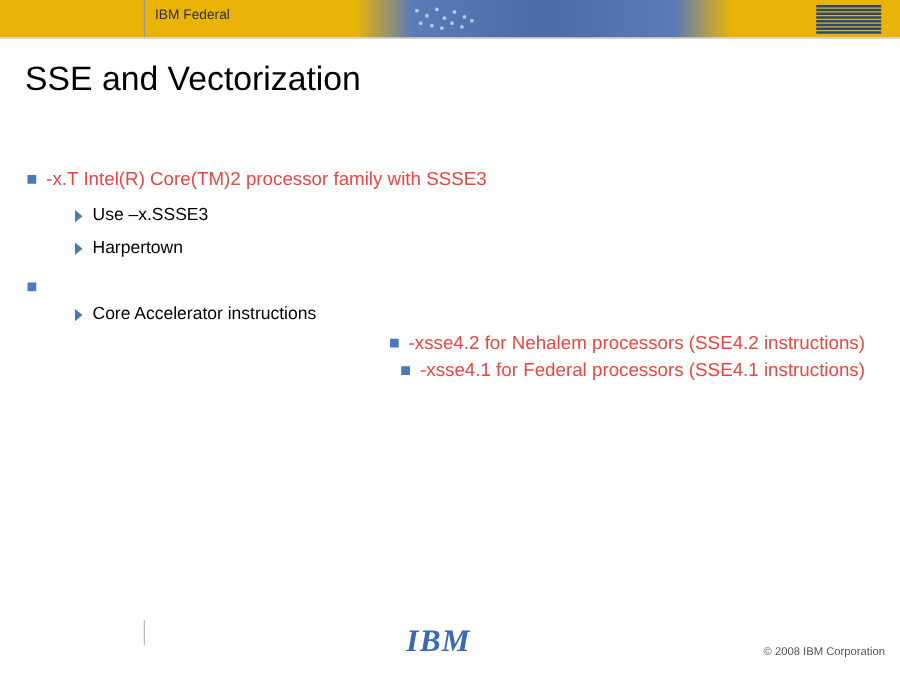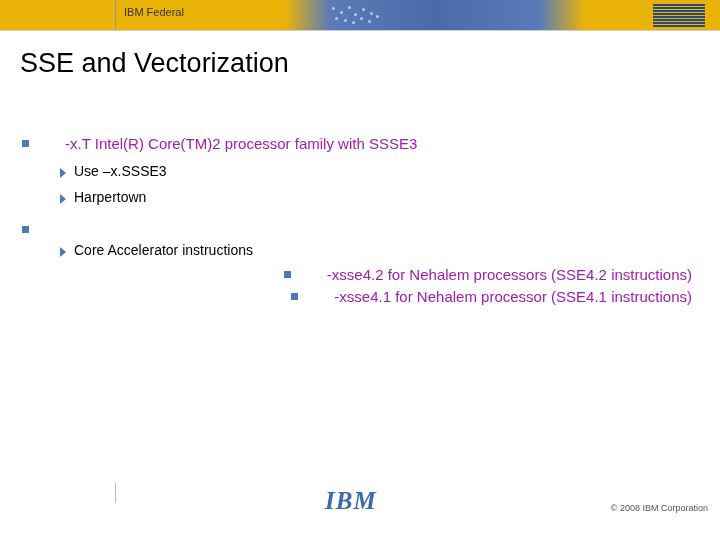--- a/index.html
+++ b/index.html
@@ -98,22 +98,21 @@
   }
   .lvl1 .bullet {
     width: 7px;
     height: 7px;
     background: #4a7ab8;
     margin-top: 6px;
     margin-right: 8px;
     flex-shrink: 0;
   }
   .lvl1 .text {
-    color: #a21caf;
-    margin-left: 28px;
+    color: #ef4444;
   }
   .lvl2 {
     display: flex;
     align-items: center;
     margin-left: 38px;
     margin-top: 8px;
     margin-bottom: 6px;
     font-size: 14px;
   }
   .lvl2 .arrow {
@@ -123,21 +122,21 @@
     border-bottom: 5px solid transparent;
     border-left: 6px solid #4a7ab8;
     margin-top: 4px;
     margin-right: 8px;
     flex-shrink: 0;
   }
   .block-gap { height: 8px; }
   .tight { margin-top: 2px; margin-bottom: 2px; justify-content: flex-end; }
   .footer {
     position: absolute;
-    bottom: 17px;
+    bottom: 4px;
     left: 0;
     width: 720px;
     height: 40px;
   }
   .footer-vline {
     position: absolute;
     left: 115px;
     bottom: 20px;
     width: 1px;
     height: 20px;
@@ -218,21 +217,21 @@
     <div class="arrow"></div>
     <div class="text">Core Accelerator instructions</div>
   </div>
 
   <div class="lvl1 tight">
     <div class="bullet"></div>
     <div class="text">-xsse4.2 for Nehalem processors (SSE4.2 instructions)</div>
   </div>
   <div class="lvl1 tight">
     <div class="bullet"></div>
-    <div class="text">-xsse4.1 for Nehalem processor (SSE4.1 instructions)</div>
+    <div class="text">-xsse4.1 for Federal processors (SSE4.1 instructions)</div>
   </div>
 
 </div>
 
 <div class="footer">
   <div class="footer-vline"></div>
   <div class="ibm-footer-logo">IBM</div>
   <div class="copyright">© 2008 IBM Corporation</div>
 </div>
 

